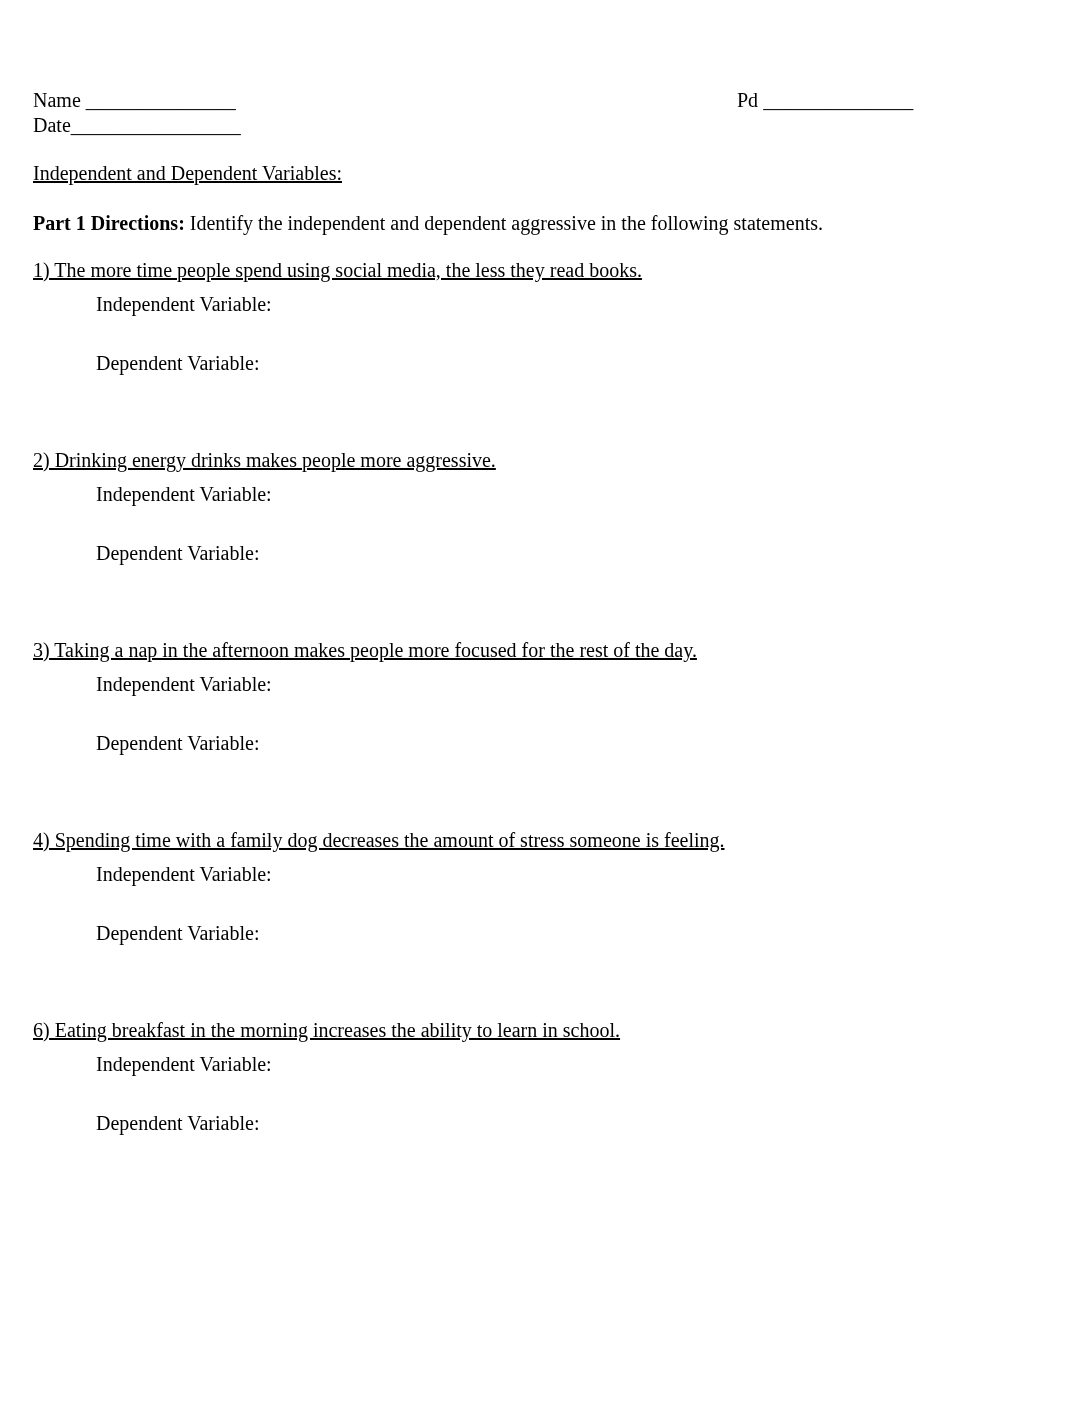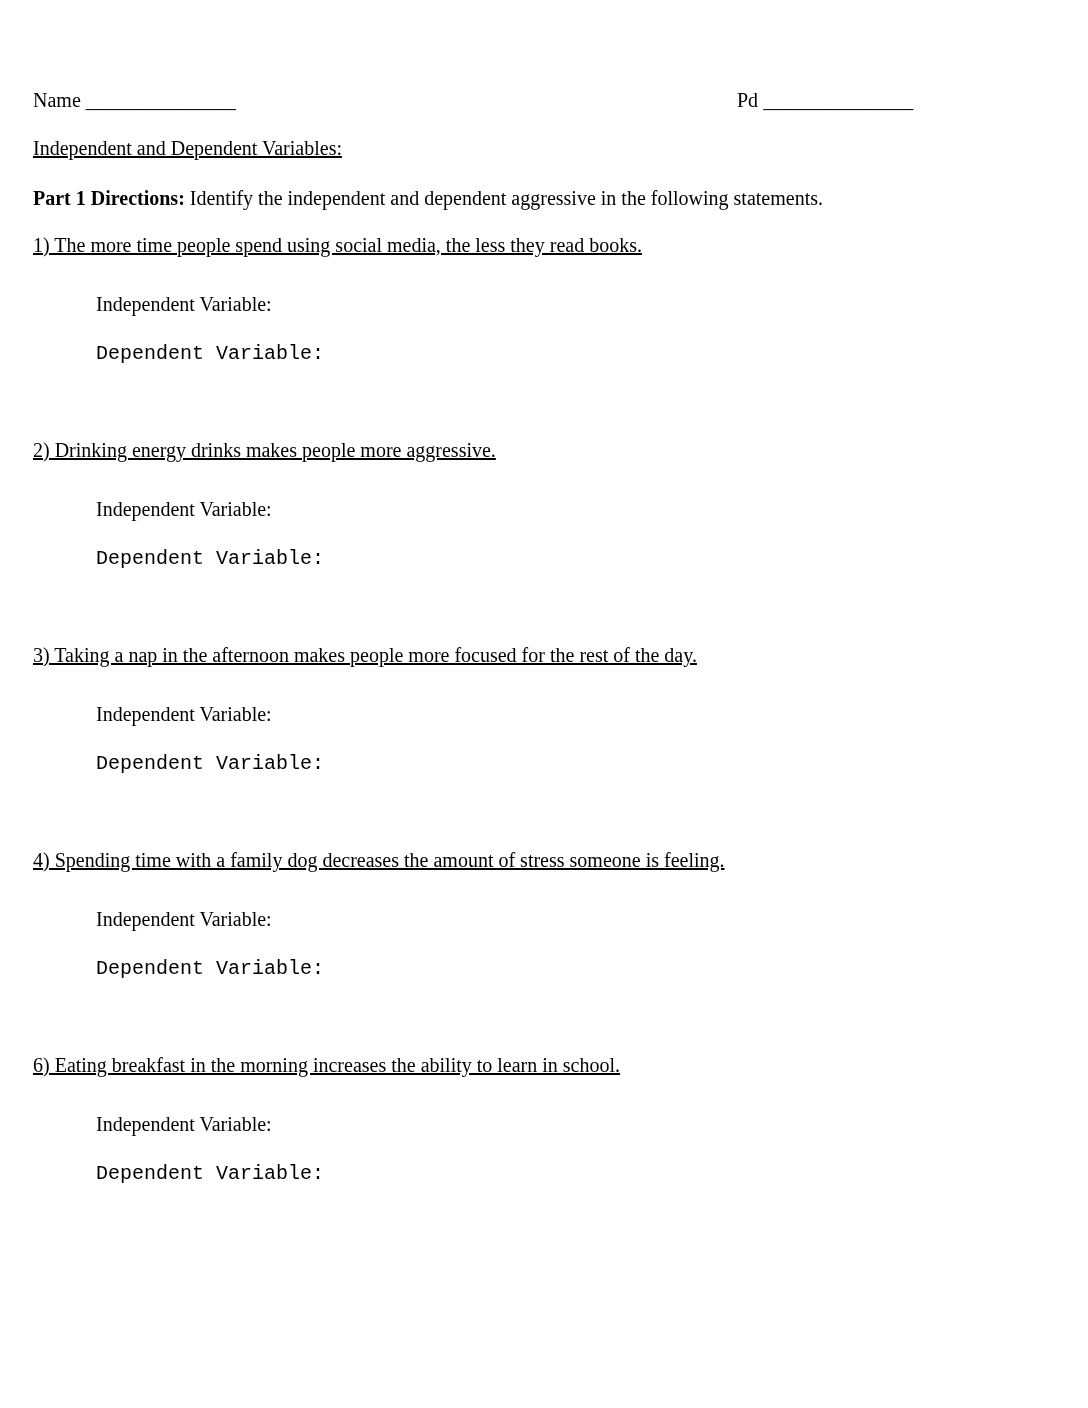--- a/index.html
+++ b/index.html
@@ -23,32 +23,35 @@
   .title {
     text-align: left;
     text-decoration: underline;
     margin-top: 23px;
   }
   .directions { margin-top: 25px; }
   .directions .bold { font-weight: bold; }
   .question .q-statement { margin-top: 72px; text-decoration: underline; }
   .question:first-child .q-statement { margin-top: 22px; }
   .answer-label { margin-left: 63px; }
-  .answer-label.iv { margin-top: 34px; }
-  .answer-label.dv { margin-top: 24px; font-family: Liberation Mono, monospace; }
+  .answer-label.iv { margin-top: 9px; }
+  .answer-label.dv { margin-top: 34px; }
 </style>
 </head>
 <body>
 
 <div class="page">
 
   <div class="header">
     <div class="header-left">
       <div class="line">
         <span>Name </span><span>_______________</span>
+      </div>
+      <div class="line">
+        <span>Date</span><span>_________________</span>
       </div>
     </div>
     <div class="header-right">
       <div class="line">
         <span>Pd </span><span>_______________</span>
       </div>
     </div>
   </div>
 
   <div class="title">Independent and Dependent Variables:</div>

